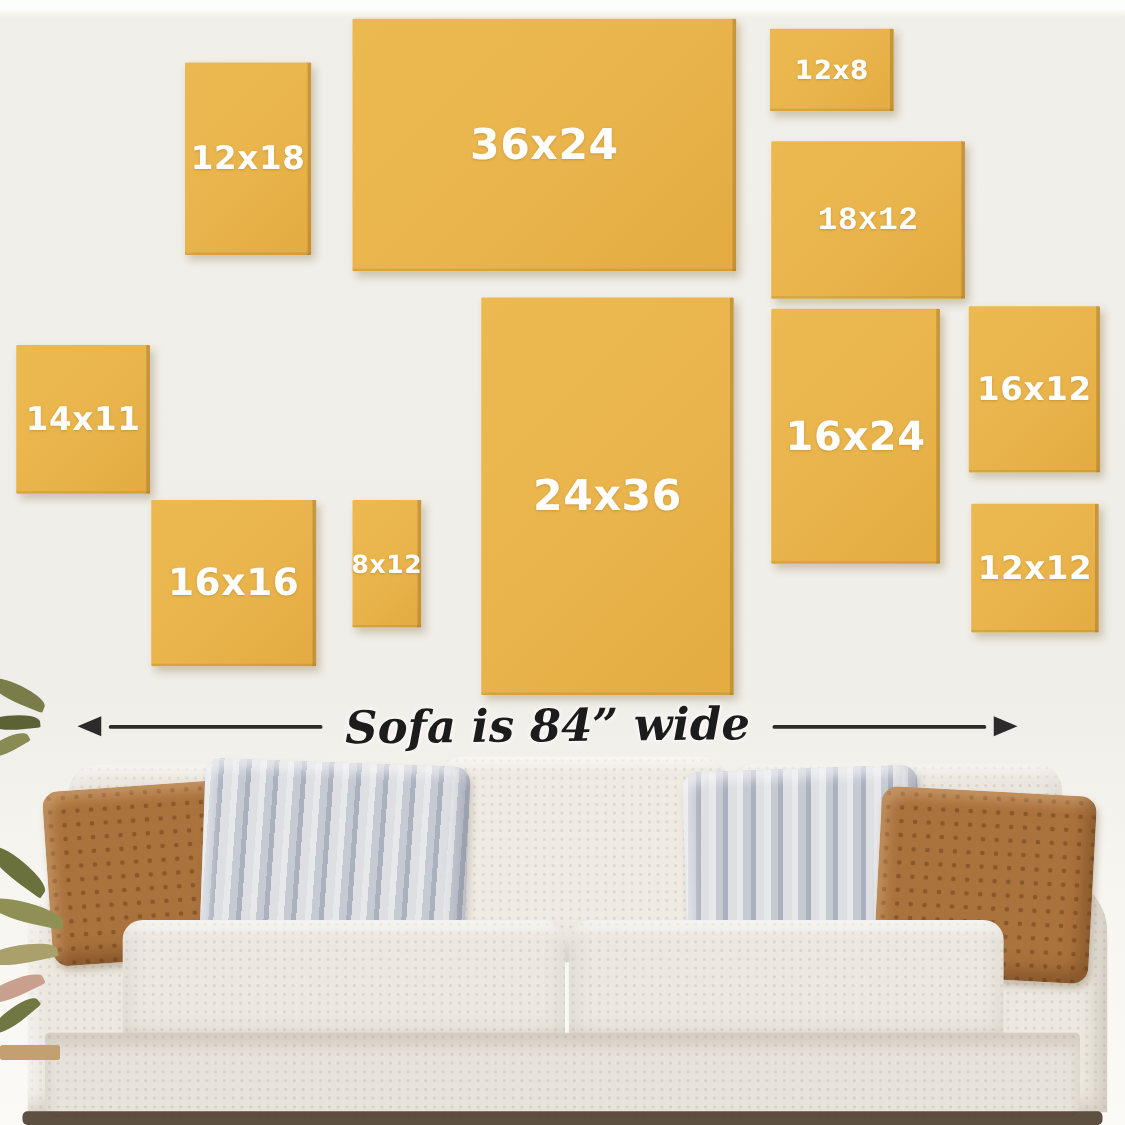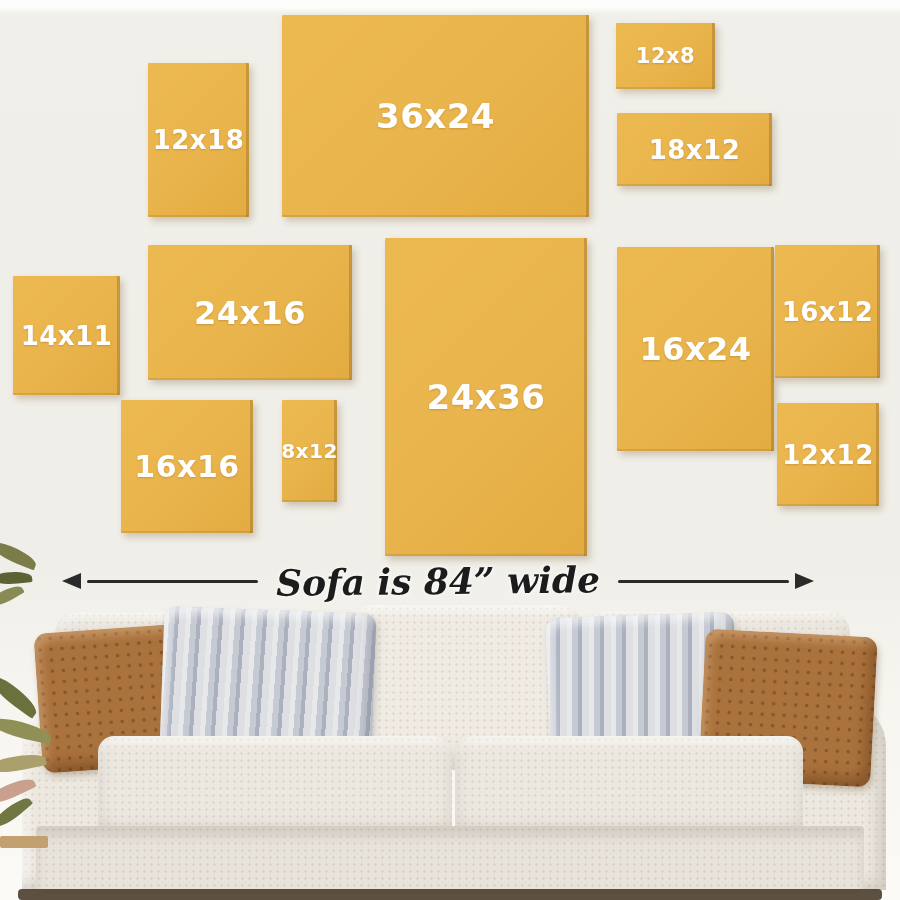--- a/index.html
+++ b/index.html
@@ -61,42 +61,39 @@
   }
   
   .leaf{position:absolute;border-radius:60% 100% 10% 100%;}
   .pot-bit{position:absolute;background:#c3a070;border-radius:2px;}
 </style>
 </head>
 <body>
 
 <div class="canvas">
 
-  <div class="frame" style="left:148px;top:63px;width:101px;height:154px;">
+  <div class="frame" style="left:148px;top:50px;width:101px;height:154px;">
     <span class="frame-label" style="font-size:26px">12x18</span>
   </div>
   <div class="frame" style="left:282px;top:15px;width:307px;height:202px;">
     <span class="frame-label" style="font-size:34px">36x24</span>
   </div>
   <div class="frame" style="left:616px;top:23px;width:99px;height:66px;">
     <span class="frame-label" style="font-size:21px">12x8</span>
   </div>
-  <div class="frame" style="left:617px;top:113px;width:155px;height:73px;">
+  <div class="frame" style="left:617px;top:113px;width:155px;height:126px;font-family:Liberation Mono, monospace;">
     <span class="frame-label" style="font-size:26px">18x12</span>
   </div>
   <div class="frame" style="left:13px;top:248px;width:107px;height:119px;margin-top:28px;">
     <span class="frame-label" style="font-size:26px">14x11</span>
   </div>
-  <div class="frame" style="left:148px;top:245px;width:204px;height:135px;">
-    <span class="frame-label" style="font-size:32px">24x16</span>
-  </div>
   <div class="frame" style="left:385px;top:238px;width:202px;height:318px;">
     <span class="frame-label" style="font-size:34px">24x36</span>
   </div>
-  <div class="frame" style="left:617px;top:247px;width:157px;height:204px;">
+  <div class="frame" style="left:617px;top:247px;width:135px;height:204px;">
     <span class="frame-label" style="font-size:32px">16x24</span>
   </div>
   <div class="frame" style="left:775px;top:245px;width:105px;height:133px;">
     <span class="frame-label" style="font-size:26px">16x12</span>
   </div>
   <div class="frame" style="left:121px;top:400px;width:132px;height:133px;">
     <span class="frame-label" style="font-size:30px">16x16</span>
   </div>
   <div class="frame" style="left:282px;top:400px;width:55px;height:102px;">
     <span class="frame-label" style="font-size:20px">8x12</span>

